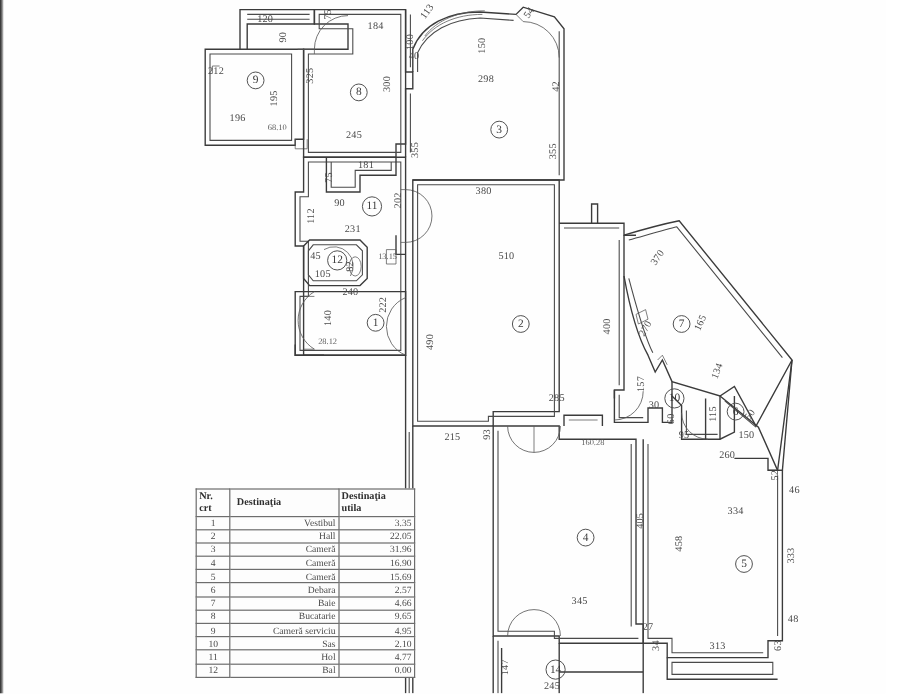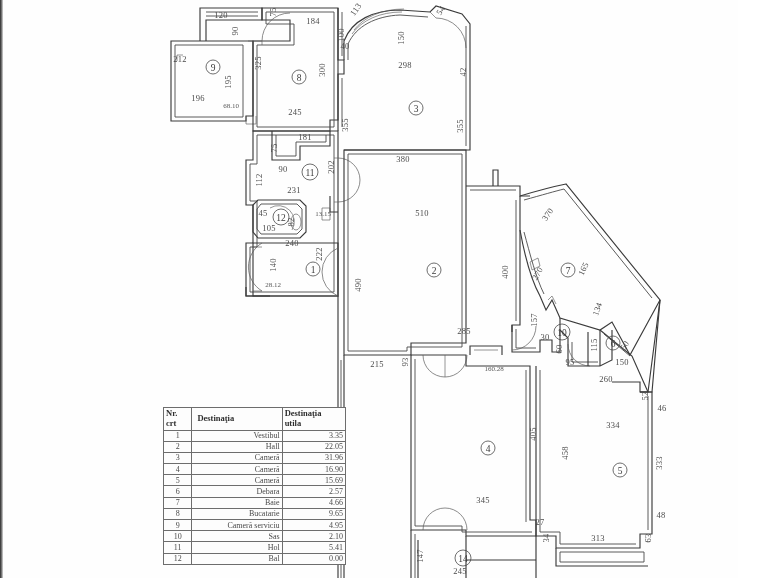--- a/index.html
+++ b/index.html
@@ -304,21 +304,21 @@
           <td class="c-sup">4.95</td>
         </tr>
         <tr>
           <td class="c-nr">10</td>
           <td class="c-dest">Sas</td>
           <td class="c-sup">2.10</td>
         </tr>
         <tr>
           <td class="c-nr">11</td>
           <td class="c-dest">Hol</td>
-          <td class="c-sup">5.41</td>
+          <td class="c-sup">4.77</td>
         </tr>
         <tr class="lastrow">
           <td class="c-nr">12</td>
           <td class="c-dest">Bal</td>
           <td class="c-sup">0.00</td>
         </tr>
       </tbody>
   </table>
 
 </div>

